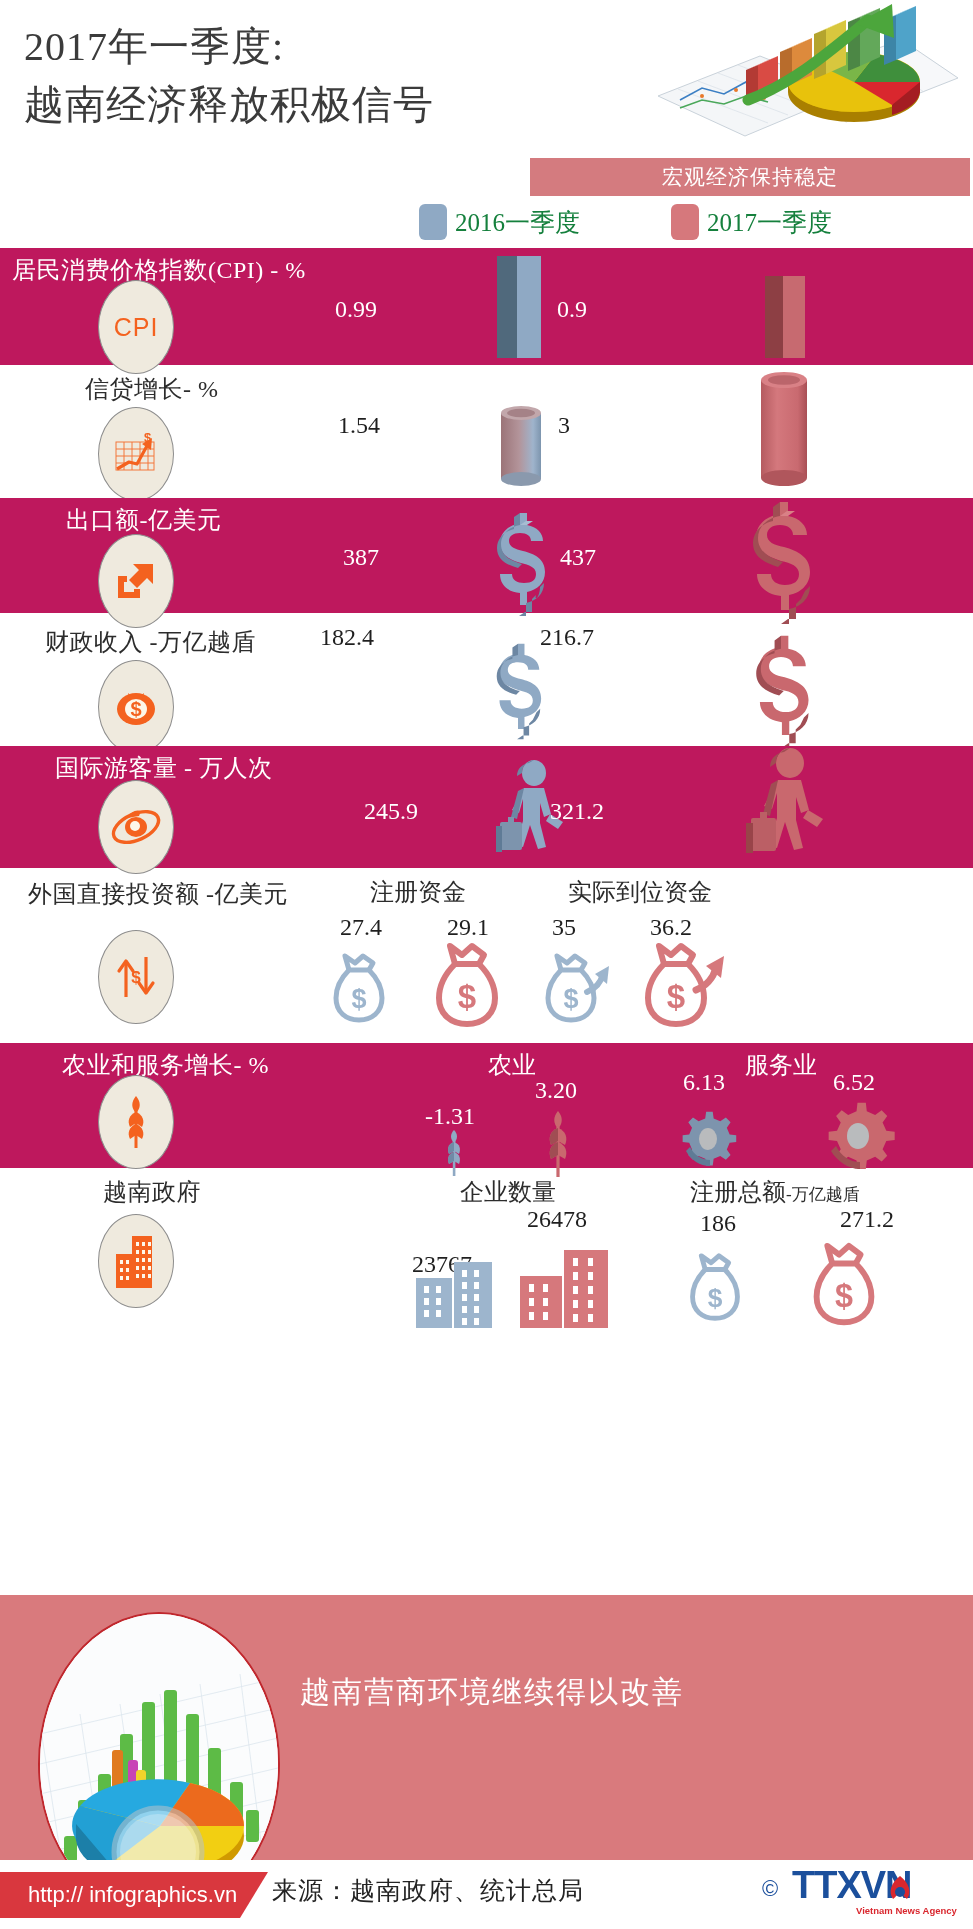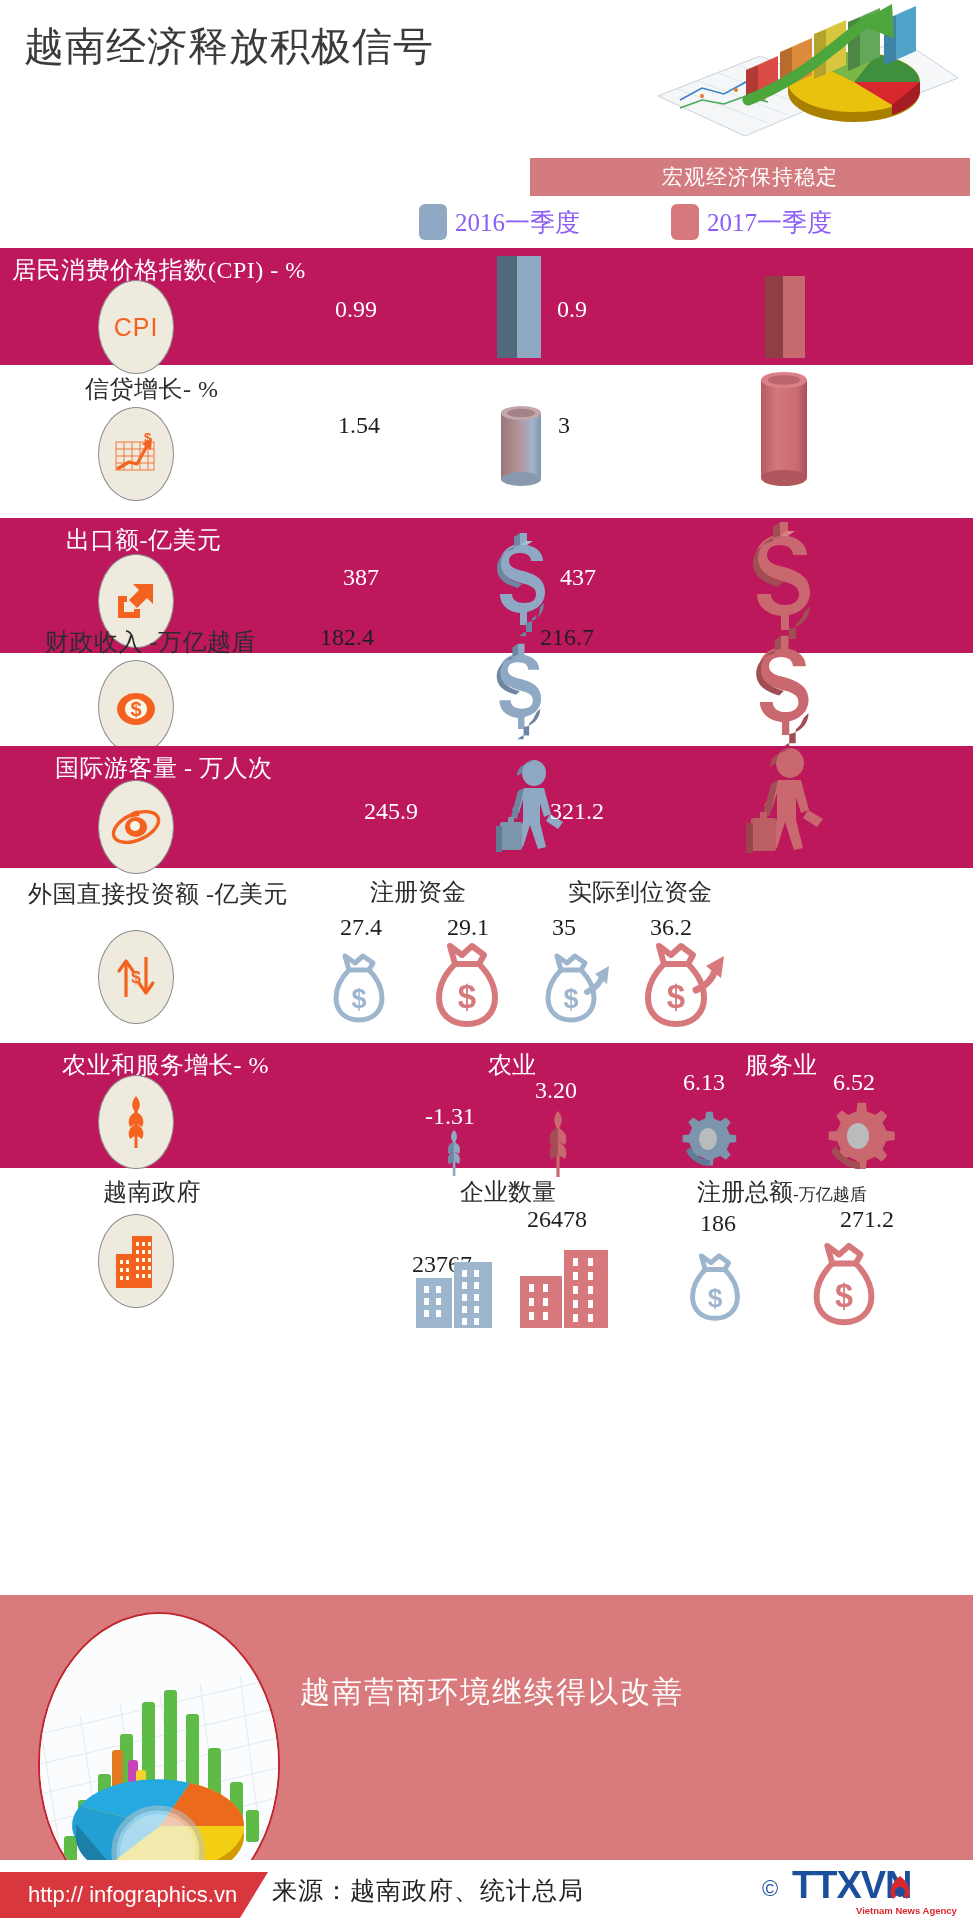--- a/index.html
+++ b/index.html
@@ -35,21 +35,21 @@
   
   .legend{position:absolute;left:0;top:200px;width:973px;height:50px;}
   .legend-item{position:absolute;display:flex;align-items:center;gap:8px;}
   .legend-item.a{left:419px;top:4px;}
   .legend-item.b{left:671px;top:4px;text-align:center;}
   .swatch{width:28px;height:36px;border-radius:6px;display:block;}
   .sw-blue{background:#8fa9c4;}
   .sw-red{background:#d6787c;}
   .legend-label{
     font-family:"Liberation Serif","DejaVu Serif",serif;
-    font-size:25px;color:#8b5cf6;white-space:nowrap;
+    font-size:25px;color:#15803d;white-space:nowrap;
   }
 
   
   .row{position:absolute;left:0;width:973px;}
   .row.shaded{background:#be185d;}
   .row-label{
     position:absolute;
     font-family:"Liberation Serif","DejaVu Serif",serif;
     font-size:24px;white-space:nowrap;letter-spacing:0.5px;
   }
@@ -127,20 +127,21 @@
     font-size:22px;color:#1b4f9c;font-family:"Liberation Sans",sans-serif;
   }
 </style>
 </head>
 <body>
 
 <div class="page">
 
   <div class="header">
     <div class="title">
+      <span>2017年一季度:</span>
       <span class="l2">越南经济释放积极信号</span>
     </div>
 
     <div class="hero">
       <svg width="320" height="148" viewBox="0 0 320 148">
 
         <g transform="translate(0,0)">
           <polygon points="18,92 120,52 210,88 105,132" fill="#f4f6f8" stroke="#c9d2da" stroke-width="1"></polygon>
           <polygon points="150,74 262,36 318,74 206,118" fill="#f7f8fa" stroke="#c9d2da" stroke-width="1"></polygon>
           <g stroke="#d8e0e6" stroke-width="0.7">
@@ -288,21 +289,21 @@
           </linearGradient>
         </defs>
         <rect x="4" y="9" width="46" height="98" fill="url(#gcyl2017a)"></rect>
         <ellipse cx="27" cy="107" rx="23" ry="8" fill="#b0565c"></ellipse>
         <ellipse cx="27" cy="9" rx="23" ry="8" fill="#d98186"></ellipse>
         <ellipse cx="27" cy="9" rx="16" ry="4.8" fill="#bb656b"></ellipse>
       </svg>
     </div>
   </div>
 
-  <div class="row shaded" style="top:518px;height:135px;">
+  <div class="row shaded" style="top:498px;height:115px;">
     <div class="row-label" style="left:66px;top:6px;">出口额-亿美元</div>
     <div class="badge" style="left:98px;top:36px;">
       <svg width="50" height="50" viewBox="0 0 50 50">
         <path d="M7 20 v22 h22 v-9 h-6 v3 h-10 v-10 h3 v-6 z" fill="#f4621f"></path>
         <path d="M22 8 h20 v20 l-6 -6 l-10 10 l-8 -8 l10 -10 z" fill="#f4621f"></path>
       </svg>
     </div>
     <div class="val" style="left:343px;top:46px;">387</div>
     <div class="glyph" style="left:480px;top:13px;">
       <svg width="80" height="108" viewBox="0 0 80 108">
@@ -577,21 +578,21 @@
             <rect x="32" y="34" width="3" height="4"></rect>
             <rect x="38" y="34" width="3" height="4"></rect>
           <rect x="26" y="42" width="3" height="4"></rect>
             <rect x="32" y="42" width="3" height="4"></rect>
             <rect x="38" y="42" width="3" height="4"></rect>
         </g>
       </svg>
     </div>
 
     <div class="sublabel" style="left:460px;top:8px;">企业数量</div>
-    <div class="sublabel" style="left:690px;top:8px;margin-left:7px;">
+    <div class="sublabel" style="left:690px;top:8px;">
       <span>注册总额</span><span class="small">-万亿越盾</span>
     </div>
 
     <div class="val" style="left:412px;top:42px;margin-top:41px;">23767</div>
     <div class="val" style="left:527px;top:38px;">26478</div>
     <div class="val" style="left:700px;top:42px;">186</div>
     <div class="val" style="left:840px;top:38px;">271.2</div>
 
     <div class="glyph" style="left:412px;top:82px;">
       <svg width="90" height="78" viewBox="0 0 90 78">

